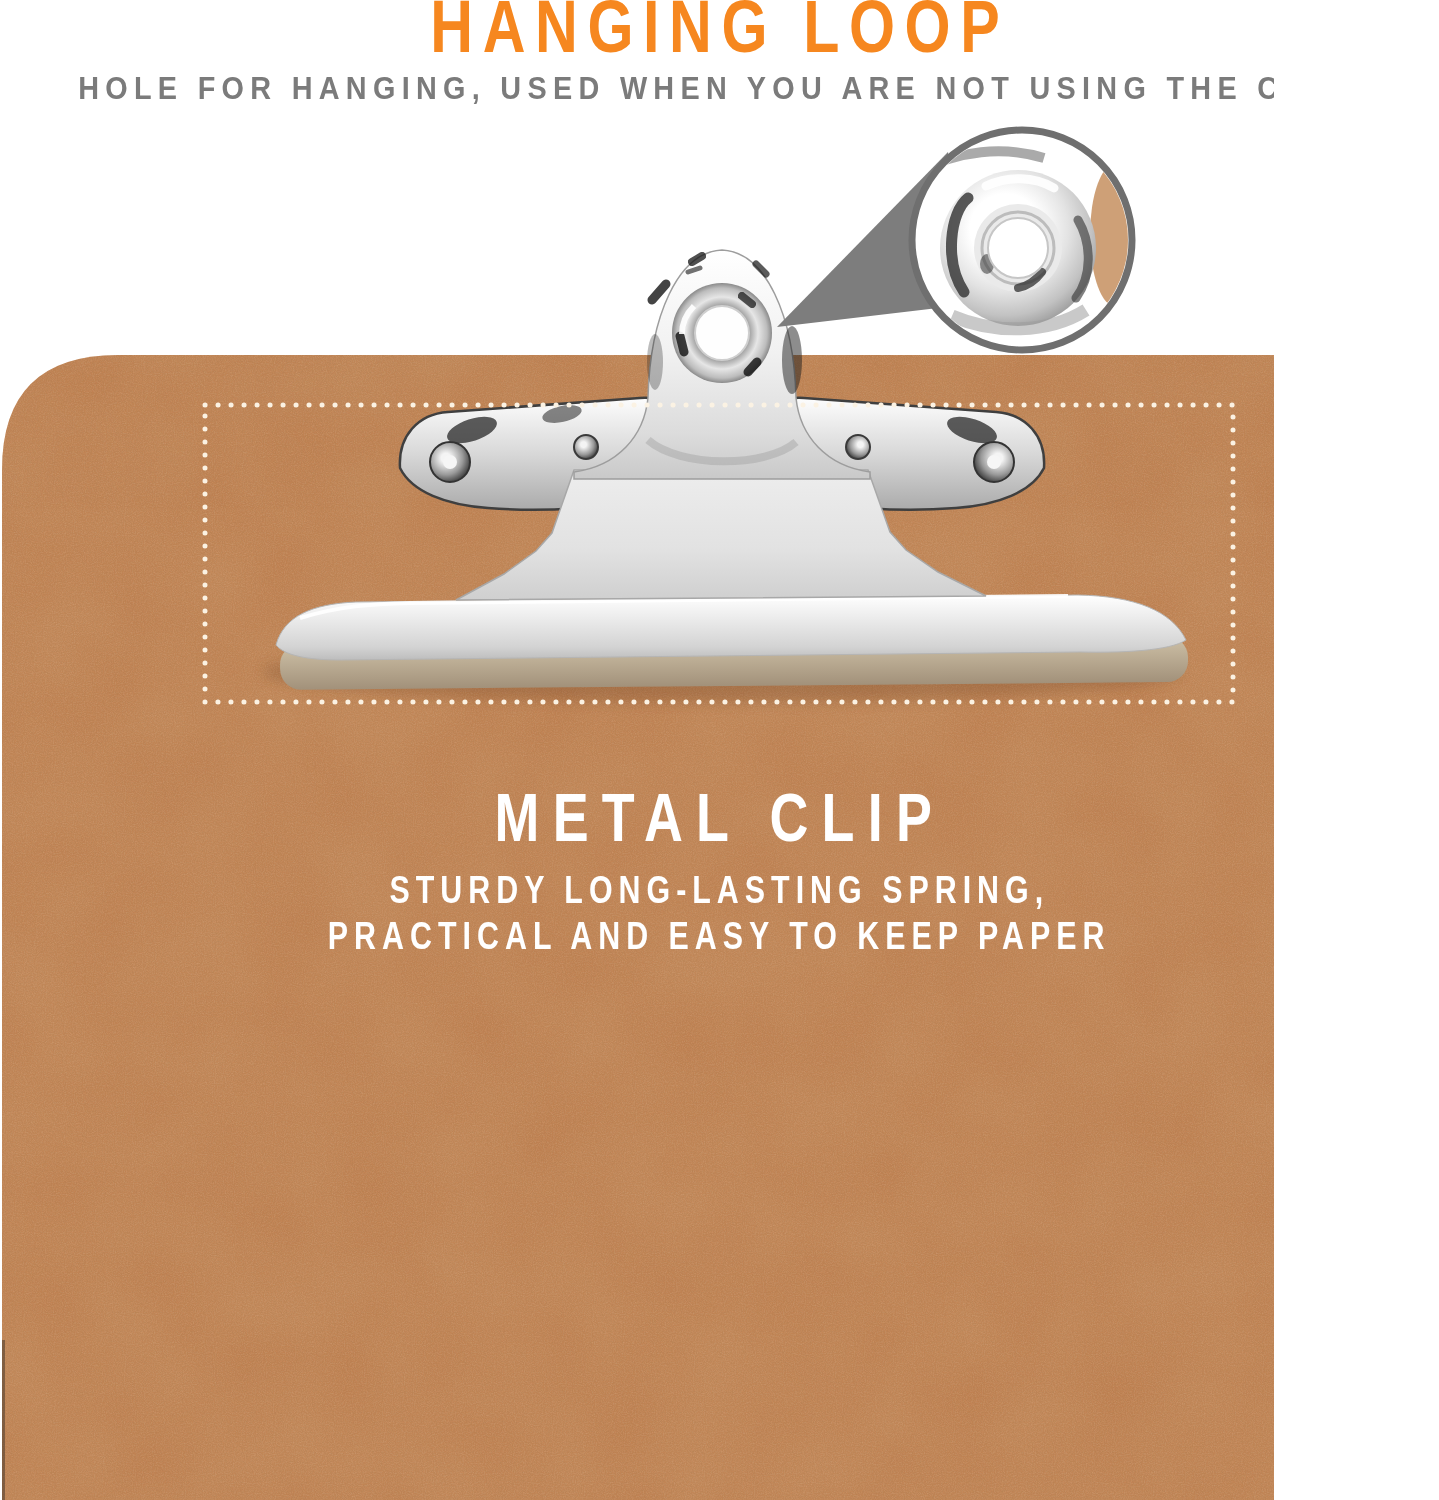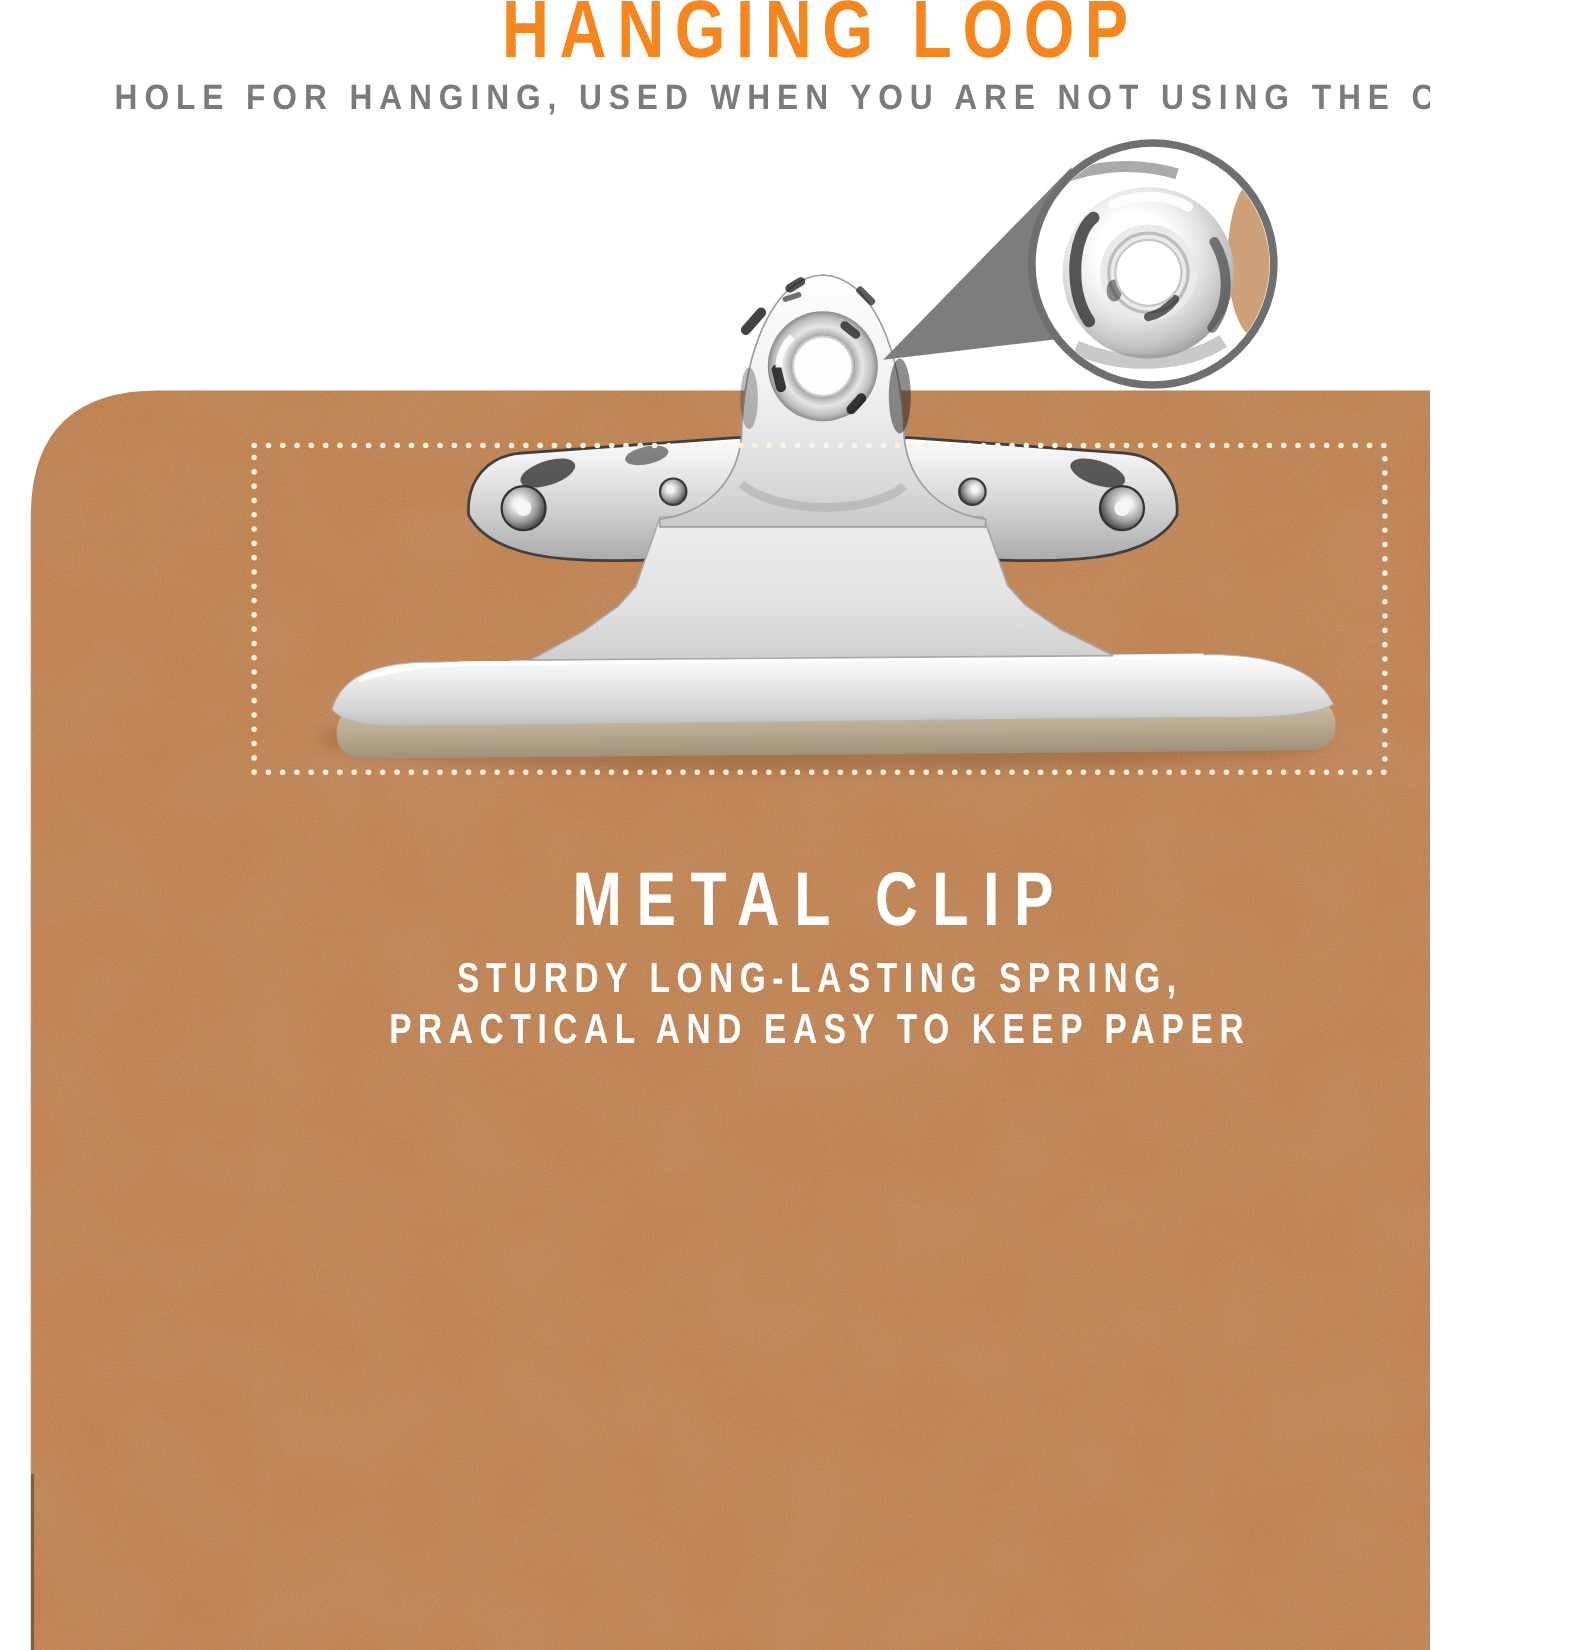--- a/index.html
+++ b/index.html
@@ -1,20 +1,19 @@
 <!DOCTYPE html>
 <html><head>
 <meta charset="utf-8">
 <style>
   html,body{margin:0;padding:0;background:#ffffff;}
   .stage{
     position:relative;width:1274px;height:1500px;overflow:hidden;
     background:#ffffff;
     font-family:"Liberation Sans","DejaVu Sans",sans-serif;
-    margin-left:26px;
   }
   .stage svg{position:absolute;left:0;top:0;}
   .txt{position:absolute;left:0;width:1439px;text-align:center;white-space:nowrap;}
   .txt .sq{display:inline-block;transform-origin:50% 50%;}
   .headline{top:-10px;font-size:74px;font-weight:bold;color:#F6871F;line-height:74px;}
   .headline .sq{transform:scaleX(0.80);letter-spacing:12px;}
   .subheadline{top:72px;font-size:32px;font-weight:bold;color:#7B7B7B;line-height:32px;}
   .subheadline .sq{transform:scaleX(0.90);letter-spacing:7px;}
   .clip-title{top:783px;font-size:69px;font-weight:bold;color:#FFFFFF;line-height:69px;}
   .clip-title .sq{transform:scaleX(0.78);letter-spacing:17px;}

